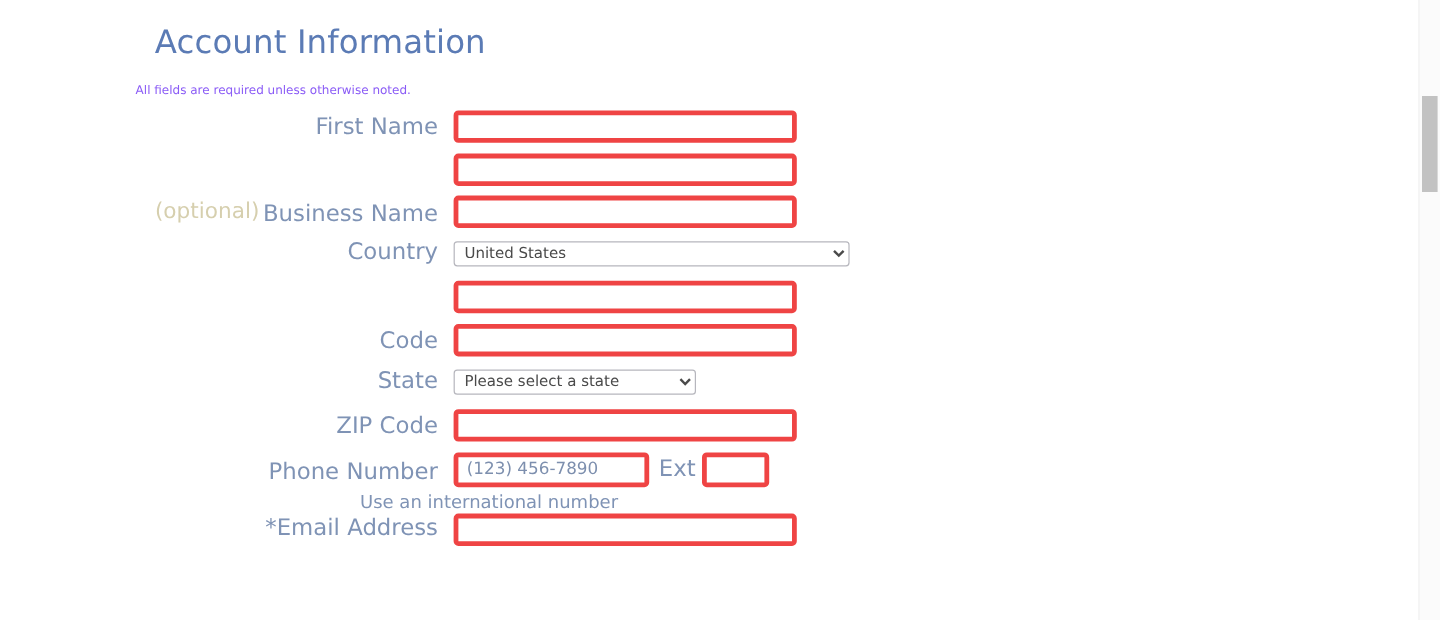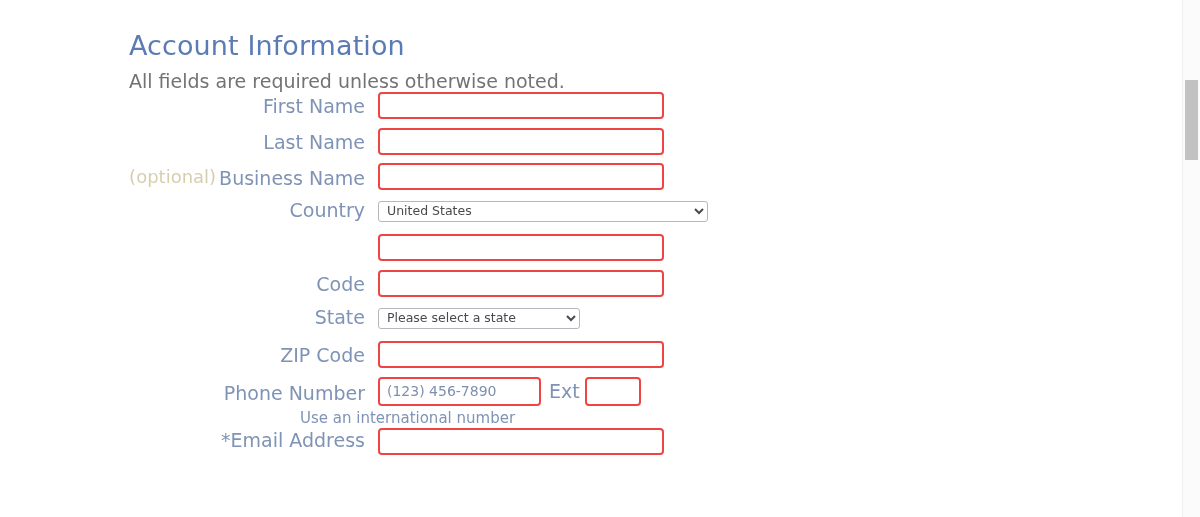--- a/index.html
+++ b/index.html
@@ -47,34 +47,34 @@
     position: absolute;
     left: 0;
     top: 0;
     width: 1183px;
     height: 517px;
   }
 
   .page-title {
     position: absolute;
     left: 129px;
-    top: 30px;
+    top: 20px;
     font-size: 27px;
     font-weight: 400;
     color: #5b7bb5;
     letter-spacing: 0.1px;
     white-space: nowrap;
   }
 
   .intro-note {
     position: absolute;
-    left: 129px;
+    left: 113px;
     top: 70px;
-    font-size: 19px;
-    color: #737373;
+    font-size: 10px;
+    color: #8b5cf6;
     white-space: nowrap;
   }
 
   
   .form {
     position: absolute;
     left: 0;
     top: 92px;
     width: 1183px;
   }
@@ -103,21 +103,21 @@
   .field {
     position: absolute;
     left: 378px;
     top: 0;
   }
 
   input.txt {
     box-sizing: border-box;
     width: 286px;
     height: 27px;
-    border: 2px solid #ef4444;
+    border: 4px solid #ef4444;
     border-radius: 4px;
     background: #ffffff;
     font-family: "DejaVu Sans", sans-serif;
     font-size: 13.5px;
     color: #44516b;
     padding: 0 7px;
     outline: none;
   }
   input.txt::placeholder {
     color: #7d8fae;
@@ -198,21 +198,20 @@
     <div class="form">
 
       <div class="row">
         <div class="label">First Name</div>
         <div class="field">
           <input class="txt" type="text" placeholder="" style="">
         </div>
       </div>
 
       <div class="row">
-        <div class="label">Last Name</div>
         <div class="field">
           <input class="txt" type="text" placeholder="" style="">
         </div>
       </div>
 
       <div class="row">
         <div class="label">
           <span class="optional">(optional)</span><span>Business Name</span>
         </div>
         <div class="field">

